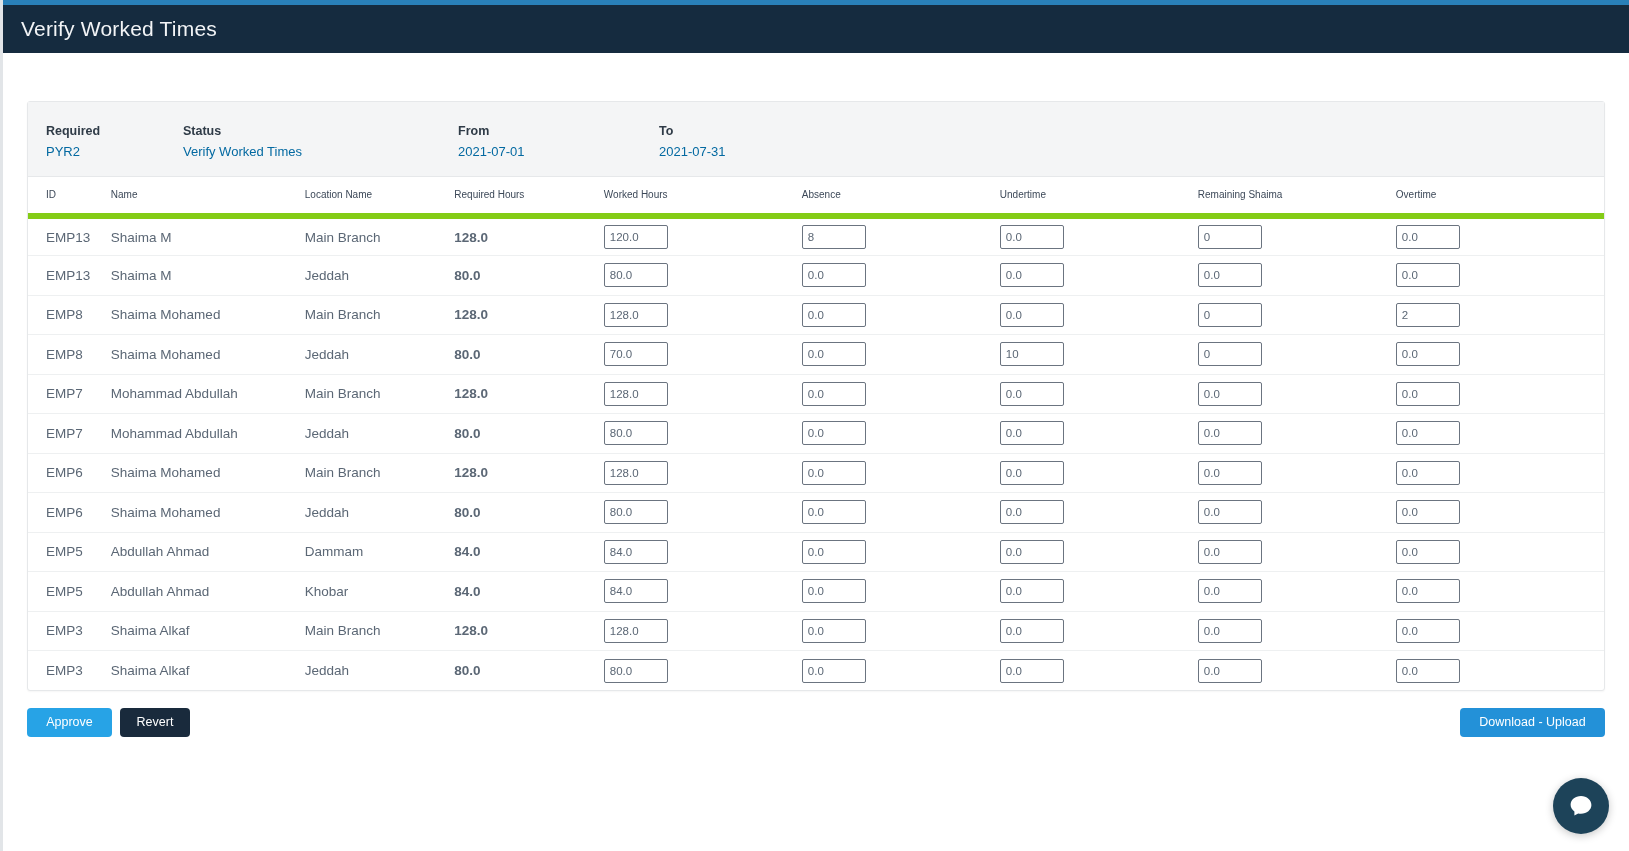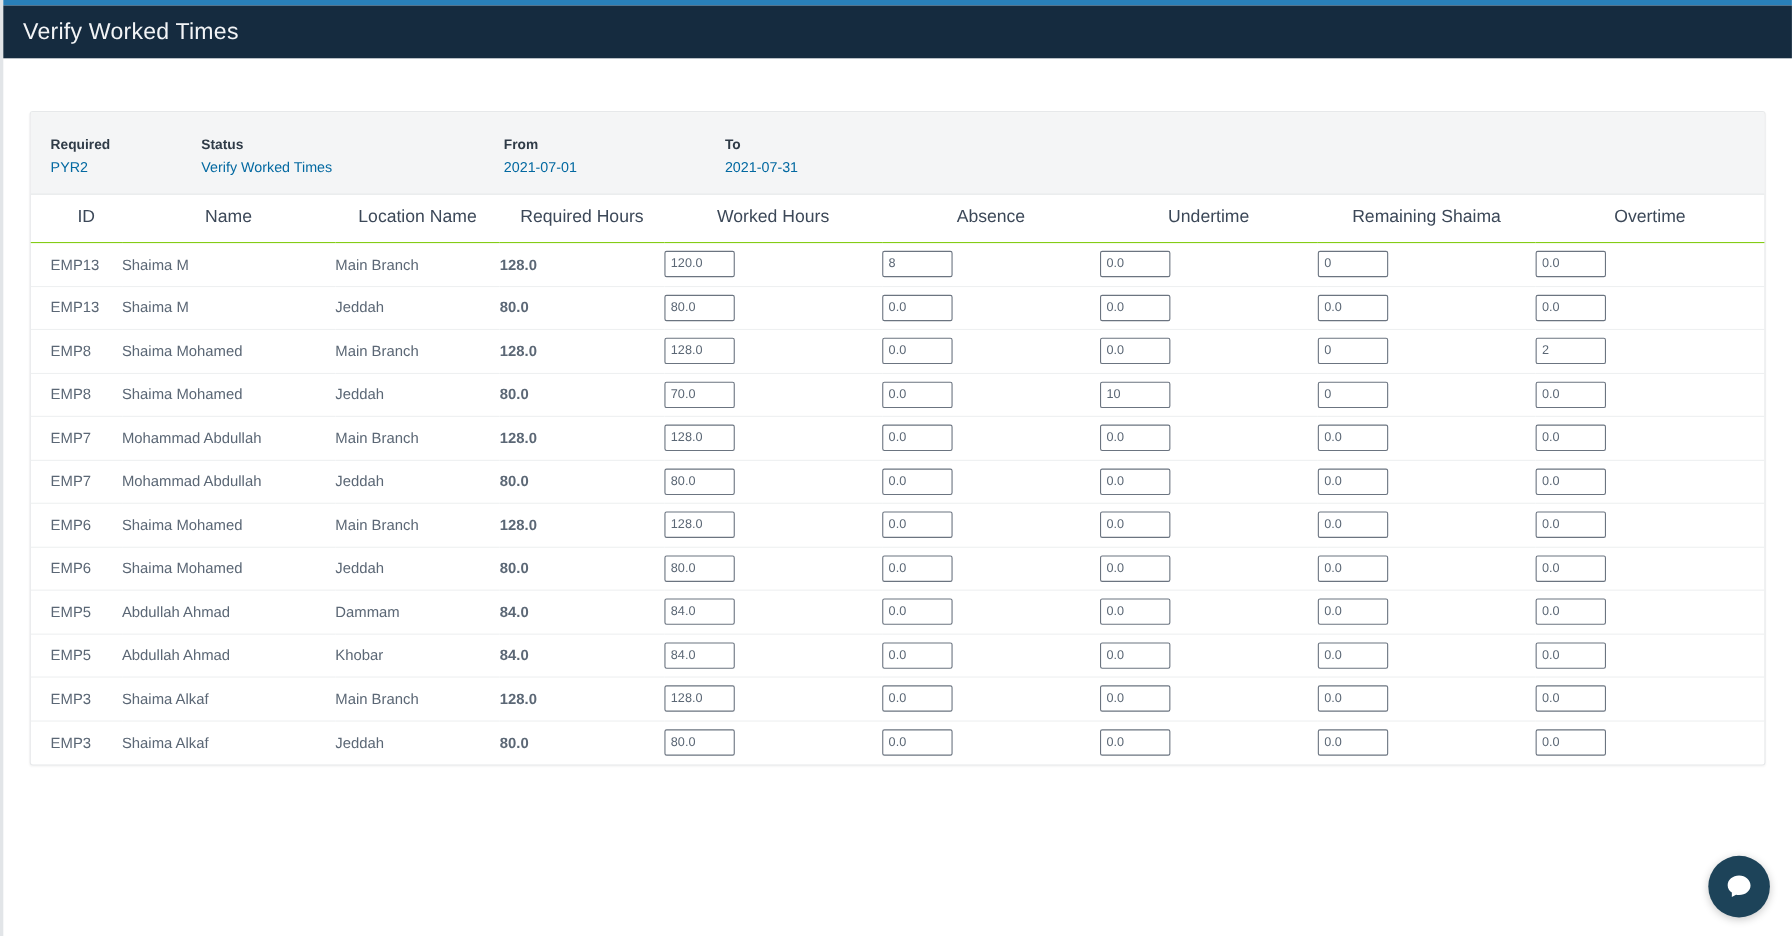--- a/index.html
+++ b/index.html
@@ -77,26 +77,26 @@
     line-height: 15px;
   }
 
   
   table.grid {
     width: 100%;
     border-collapse: collapse;
     table-layout: fixed;
   }
   table.grid thead th {
-    text-align: center;
-    font-size: 16px;
+    text-align: left;
+    font-size: 10px;
     font-weight: 400;
     color: #3c4858;
     padding: 12px 0 13px 0;
-    border-bottom: 1px solid #84cc16;
+    border-bottom: 6px solid #84cc16;
     vertical-align: middle;
   }
   table.grid tbody td {
     font-size: 13.5px;
     color: #5b6775;
     padding: 0;
     height: 39.5px;
     border-bottom: 1px solid #eef0f1;
     vertical-align: middle;
   }
@@ -353,20 +353,29 @@
               <td class="c-abs"><input type="text" class="cellinput" value="0.0" style=""></td>
               <td class="c-under"><input type="text" class="cellinput" value="0.0" style=""></td>
               <td class="c-rem"><input type="text" class="cellinput" value="0.0" style=""></td>
               <td class="c-over"><input type="text" class="cellinput" value="0.0" style=""></td>
             </tr>
           </tbody>
       </table>
 
     </div>
 
+    <div class="actions">
+      <div class="actions-left">
+        <button class="btn btn-approve">Approve</button>
+        <button class="btn btn-revert">Revert</button>
+      </div>
+      <div class="actions-right">
+        <button class="btn btn-download">Download - Upload</button>
+      </div>
+    </div>
 
     <div class="bottom-pad"></div>
   </div>
 
   <div class="chat-bubble">
     <svg width="28" height="28" viewBox="0 0 28 28" aria-hidden="true">
       <path d="M14 4C8.2 4 3.6 7.9 3.6 12.7c0 2.7 1.5 5.1 3.8 6.7v4.1l3.8-2.1c.9.2 1.8.3 2.8.3 5.8 0 10.4-3.9 10.4-8.7S19.8 4 14 4z" fill="#ffffff"></path>
     </svg>
   </div>
 

